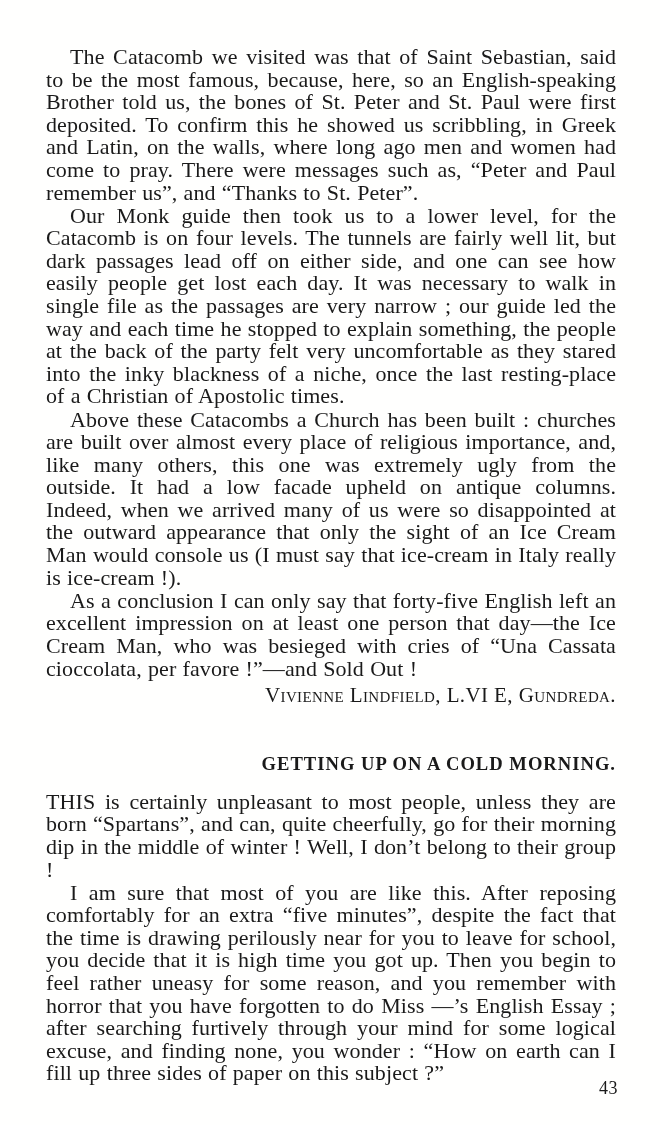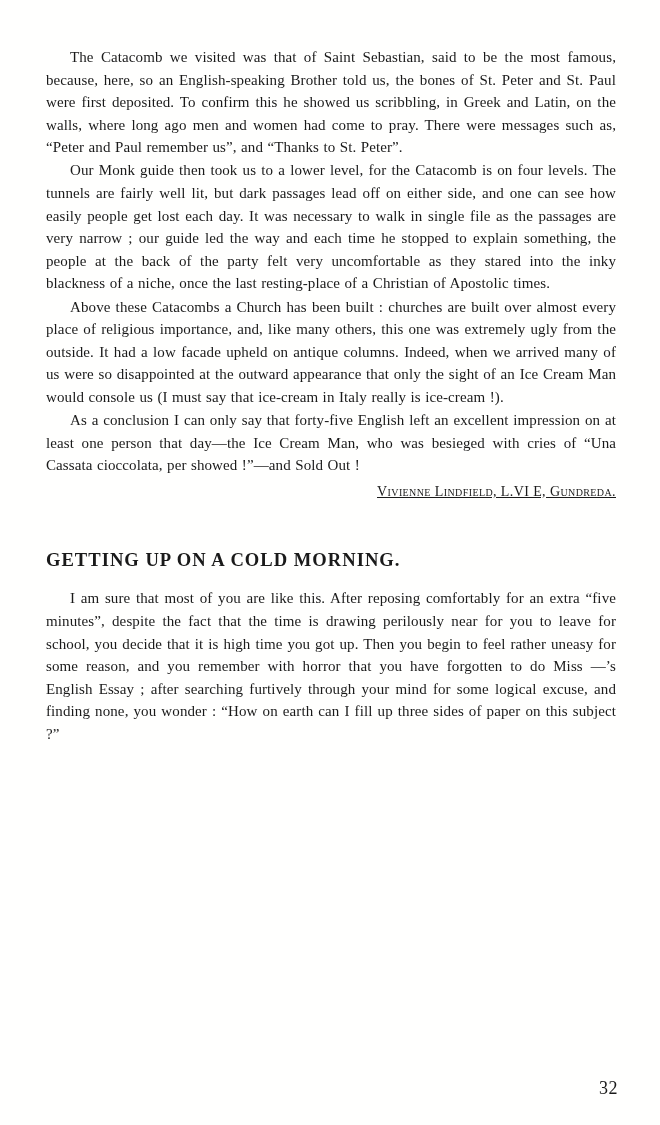--- a/index.html
+++ b/index.html
@@ -23,47 +23,46 @@
     background: #fffffe;
   }
   .content {
     position: absolute;
     left: 46px;
     top: 46px;
     width: 570px;
   }
   p.para {
     margin: 0 0 0.5px 0;
-    font-size: 15px;
+    font-size: 22px;
     line-height: 22.6px;
     text-align: justify;
     text-indent: 24px;
     letter-spacing: 0.1px;
     word-spacing: 0.6px;
   }
   p.para.noindent {
     text-indent: 0;
   }
   .signature {
-    font-size: 14px;
+    font-size: 21px;
     line-height: 22.6px;
     text-align: right;
     margin-top: 4px;
     letter-spacing: 0.2px;
-    text-decoration: underline;
   }
   .smallcaps {
     font-variant: small-caps;
     letter-spacing: 0.4px;
   }
   h2.article-heading {
     font-family: "Liberation Serif", serif;
     font-size: 18.6px;
     font-weight: bold;
-    text-align: left;
+    text-align: right;
     letter-spacing: 1.0px;
     margin: 46px 0 16px 0;
   }
   .page-number {
     position: absolute;
     right: 42px;
     bottom: 26px;
     font-size: 18px;
     letter-spacing: 0.5px;
   }
@@ -71,25 +70,26 @@
 </head>
 <body>
 
 <div class="page">
   <div class="content">
 
     <div>
       <p class="para">The Catacomb we visited was that of Saint Sebastian, said to be the most famous, because, here, so an English-speaking Brother told us, the bones of St. Peter and St. Paul were first deposited.   To confirm this he showed us scribbling, in Greek and Latin, on the walls, where long ago men and women had come to pray.   There were messages such as, “Peter and Paul remember us”, and “Thanks to St. Peter”.</p>
       <p class="para">Our Monk guide then took us to a lower level, for the Catacomb is on four levels.   The tunnels are fairly well lit, but dark passages lead off on either side, and one can see how easily people get lost each day.   It was necessary to walk in single file as the passages are very narrow ;  our guide led the way and each time he stopped to explain something, the people at the back of the party felt very uncomfortable as they stared into the inky blackness of a niche, once the last resting-place of a Christian of Apostolic times.</p>
       <p class="para">Above these Catacombs a Church has been built :   churches are built over almost every place of religious importance, and, like many others, this one was extremely ugly from the outside.   It had a low facade upheld on antique columns.   Indeed, when we arrived many of us were so disappointed at the outward appearance that only the sight of an Ice Cream Man would console us (I must say that ice-cream in Italy really is ice-cream !).</p>
-      <p class="para">As a conclusion I can only say that forty-five English left an excellent impression on at least one person that day—the Ice Cream Man, who was besieged with cries of “Una Cassata cioccolata, per showed !”—and Sold Out !</p>
+      <p class="para">As a conclusion I can only say that forty-five English left an excellent impression on at least one person that day—the Ice Cream Man, who was besieged with cries of “Una Cassata cioccolata, per favore !”—and Sold Out !</p>
       <div class="signature smallcaps">Vivienne Lindfield, L.VI E, Gundreda.</div>
     </div>
 
     <div>
       <h2 class="article-heading">GETTING UP ON A COLD MORNING.</h2>
+      <p class="para noindent">THIS is certainly unpleasant to most people, unless they are born “Spartans”, and can, quite cheerfully, go for their morning dip in the middle of winter !   Well, I don’t belong to their group !</p>
       <p class="para">I am sure that most of you are like this.   After reposing comfortably for an extra “five minutes”, despite the fact that the time is drawing perilously near for you to leave for school, you decide that it is high time you got up.   Then you begin to feel rather uneasy for some reason, and you remember with horror that you have forgotten to do Miss —’s English Essay ; after searching furtively through your mind for some logical excuse, and finding none, you wonder :  “How on earth can I fill up three sides of paper on this subject ?”</p>
     </div>
 
   </div>
 
-  <div class="page-number">32</div>
+  <div class="page-number">43</div>
 </div>
 
 </body></html>

